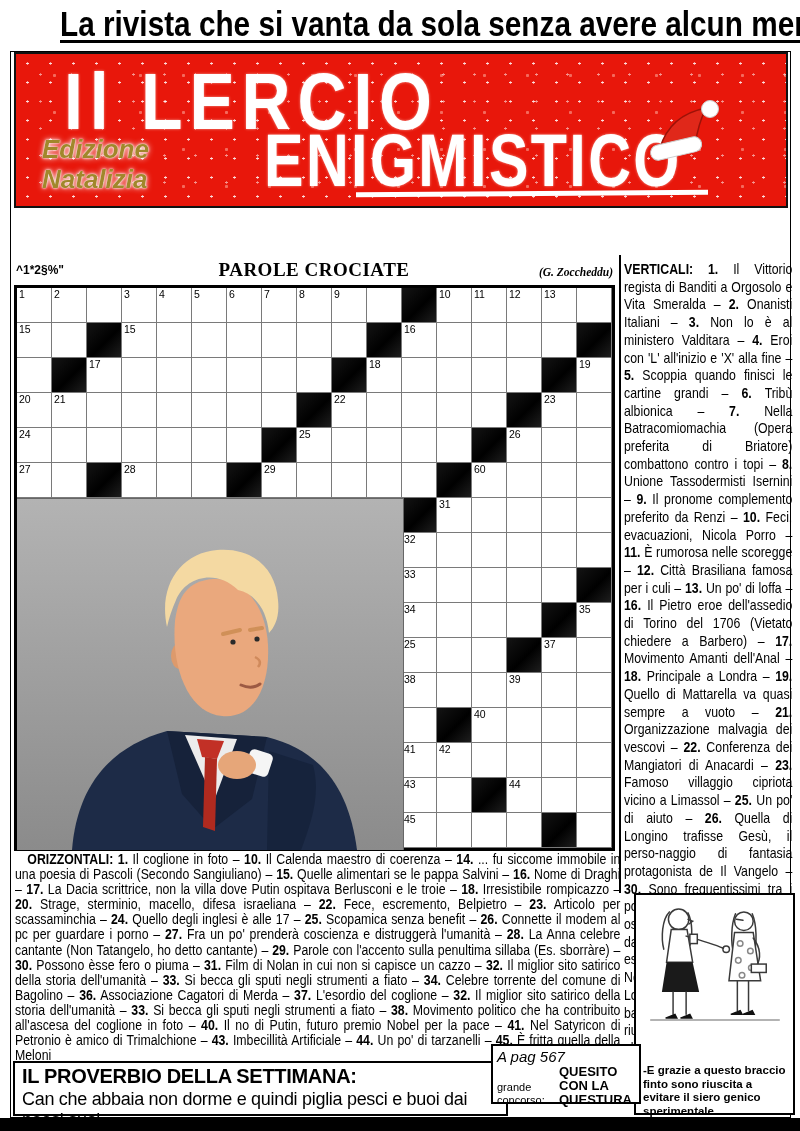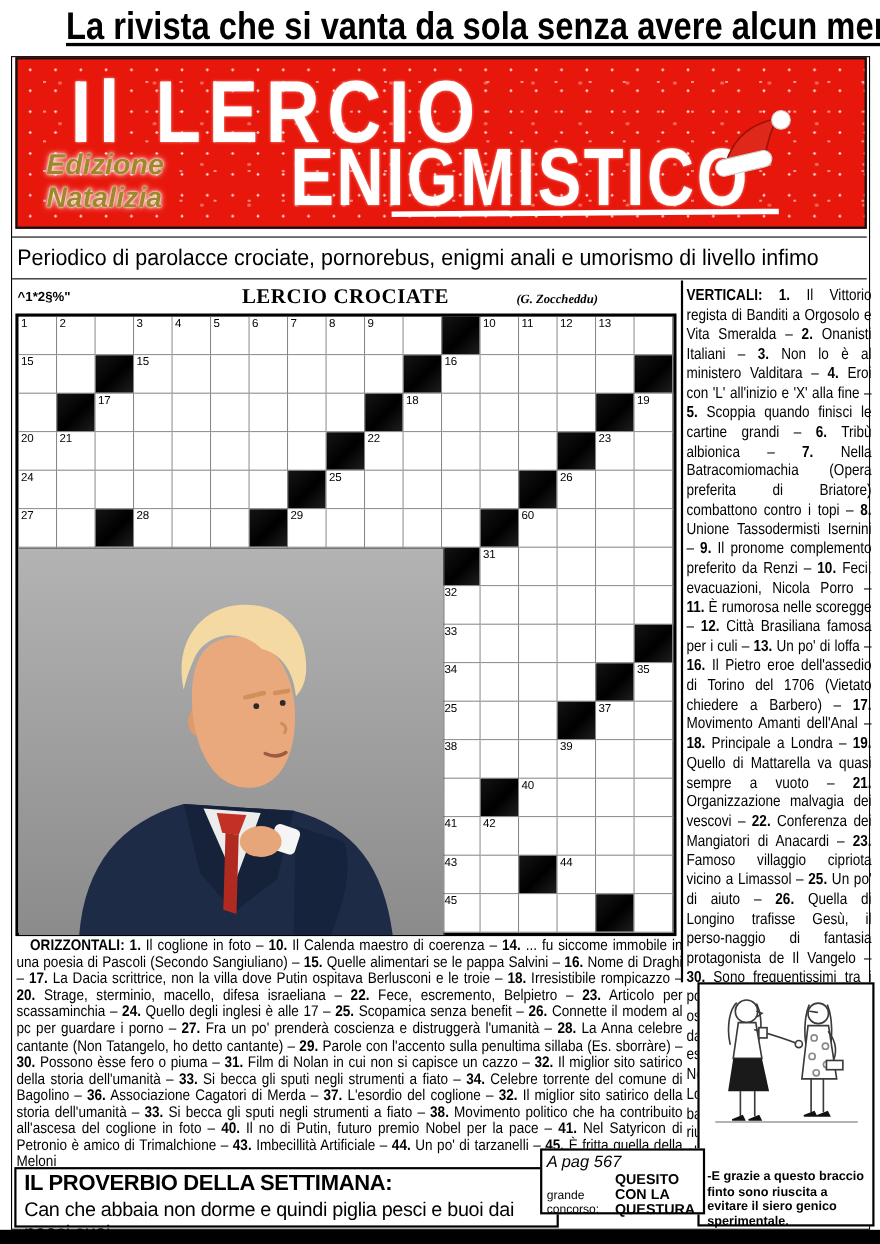--- a/index.html
+++ b/index.html
@@ -37,21 +37,21 @@
   
   .substrip{left:11px;top:215px;width:777px;height:37px;border-top:1.5px solid #000;border-bottom:1.5px solid #000;
             display:flex;align-items:center;}
   .substrip span{font-size:20.5px;letter-spacing:0;transform:scaleX(0.95);transform-origin:left center;
                  white-space:nowrap;padding-left:5px;}
 
   
   .pcode{left:16px;top:263px;font-size:12px;font-weight:bold;}
   .ptitle{left:14px;top:259px;width:600px;text-align:center;font-family:"Liberation Serif",serif;
           font-weight:bold;font-size:19px;letter-spacing:.5px;}
-  .pauthor{left:400px;top:266px;width:213px;text-align:center;font-family:"Liberation Serif",serif;
+  .pauthor{left:400px;top:266px;width:213px;text-align:right;font-family:"Liberation Serif",serif;
            font-style:italic;font-weight:bold;font-size:11.5px;}
 
   
   .grid{left:14px;top:285px;border:3px solid #000;background:#fff;display:grid;
         grid-template-columns:repeat(17,35px);grid-template-rows:repeat(16,35px);}
   .cell{position:relative;border-right:1px solid #7a7a7a;border-bottom:1px solid #7a7a7a;background:#fff;}
   .cell.black{background:linear-gradient(135deg,#141414 0%,#000 55%,#1e1e1e 100%);}
   .cell .num{position:absolute;left:2px;top:0px;font-size:10.5px;line-height:12px;}
 
   
@@ -101,26 +101,23 @@
       <span>Natalizia</span>
     </div>
     <div class="abs m-underline"></div>
     <svg class="abs santa" viewBox="0 0 84 76">
       <path d="M16,50 C22,30 36,15 62,10 C57,20 53,34 51,47 Z" fill="#e0281a" stroke="#9c1208" stroke-width="1.5"></path>
       <circle cx="66" cy="11" r="8.5" fill="#fff" stroke="#ccc" stroke-width="1"></circle>
       <rect x="6" y="43" width="52" height="15" rx="7.5" fill="#fff" stroke="#ccc" stroke-width="1" transform="rotate(-13 32 50)"></rect>
     </svg>
   </div>
 
-  <div class="abs substrip">
-    <span>Periodico di parolacce crociate, pornorebus, enigmi anali e umorismo di livello infimo</span>
-  </div>
 
   <div class="abs pcode">^1*2§%"</div>
-  <div class="abs ptitle">LERCIO CROCIATE</div>
+  <div class="abs ptitle">PAROLE CROCIATE</div>
   <div class="abs pauthor">(G. Zoccheddu)</div>
 
   <div class="abs grid" id="xgrid">
       <div class="cell">
         <span class="num">1</span>
       </div>
       <div class="cell">
         <span class="num">2</span>
       </div>
       <div class="cell"></div>

